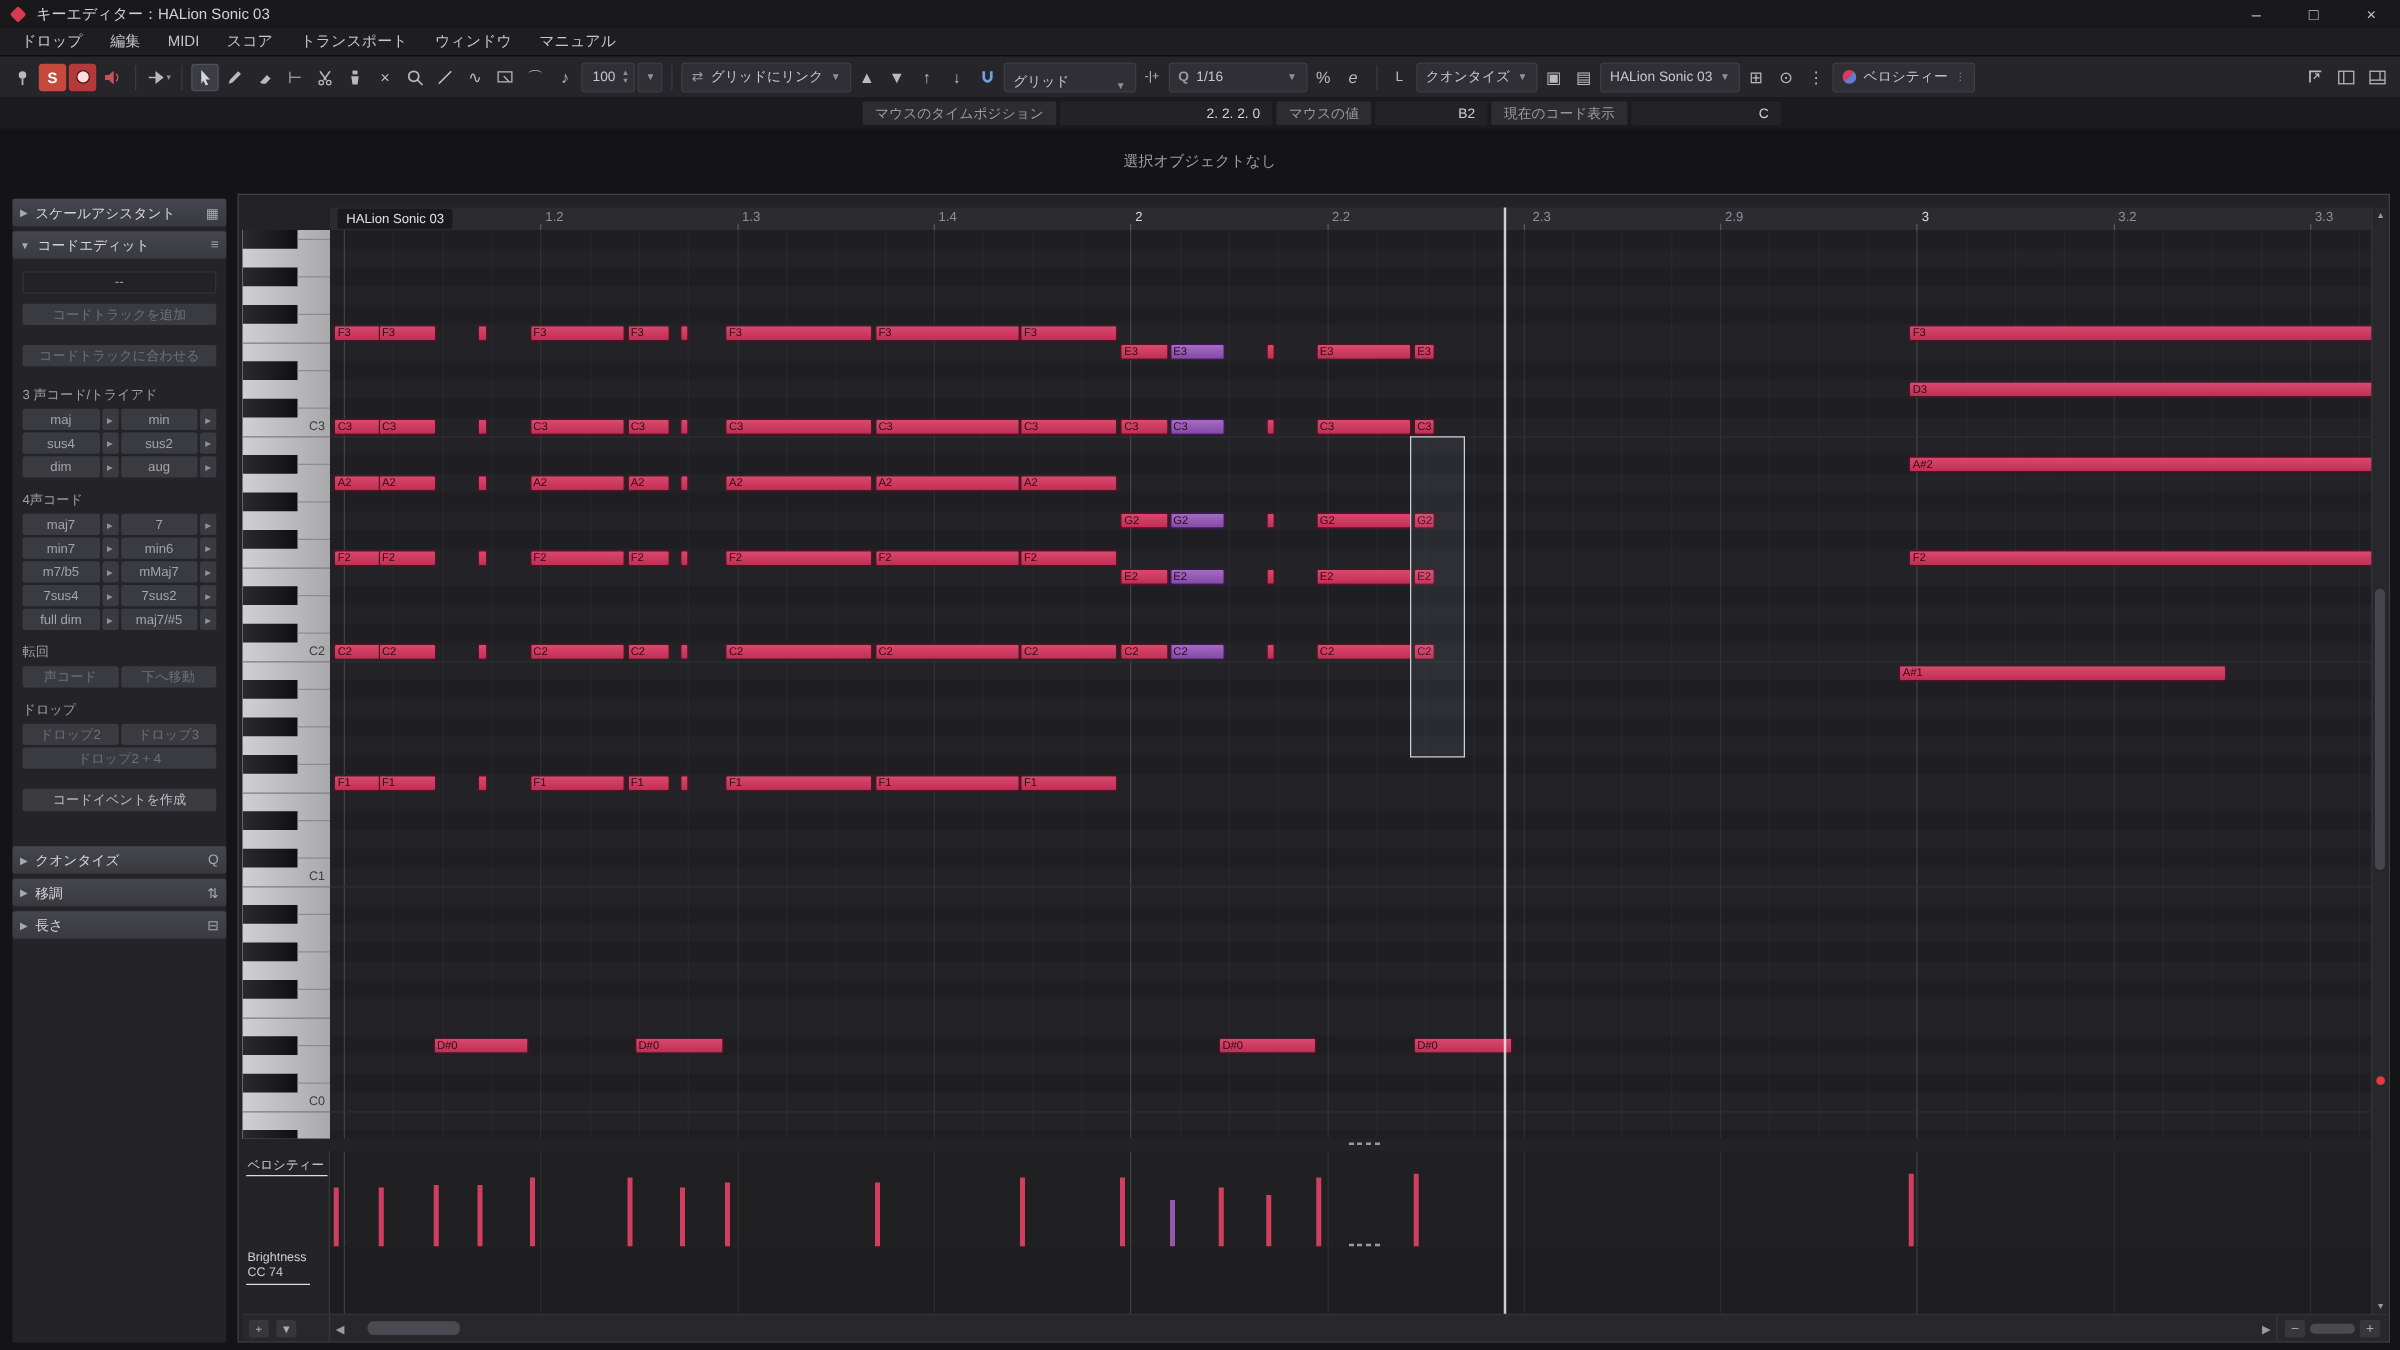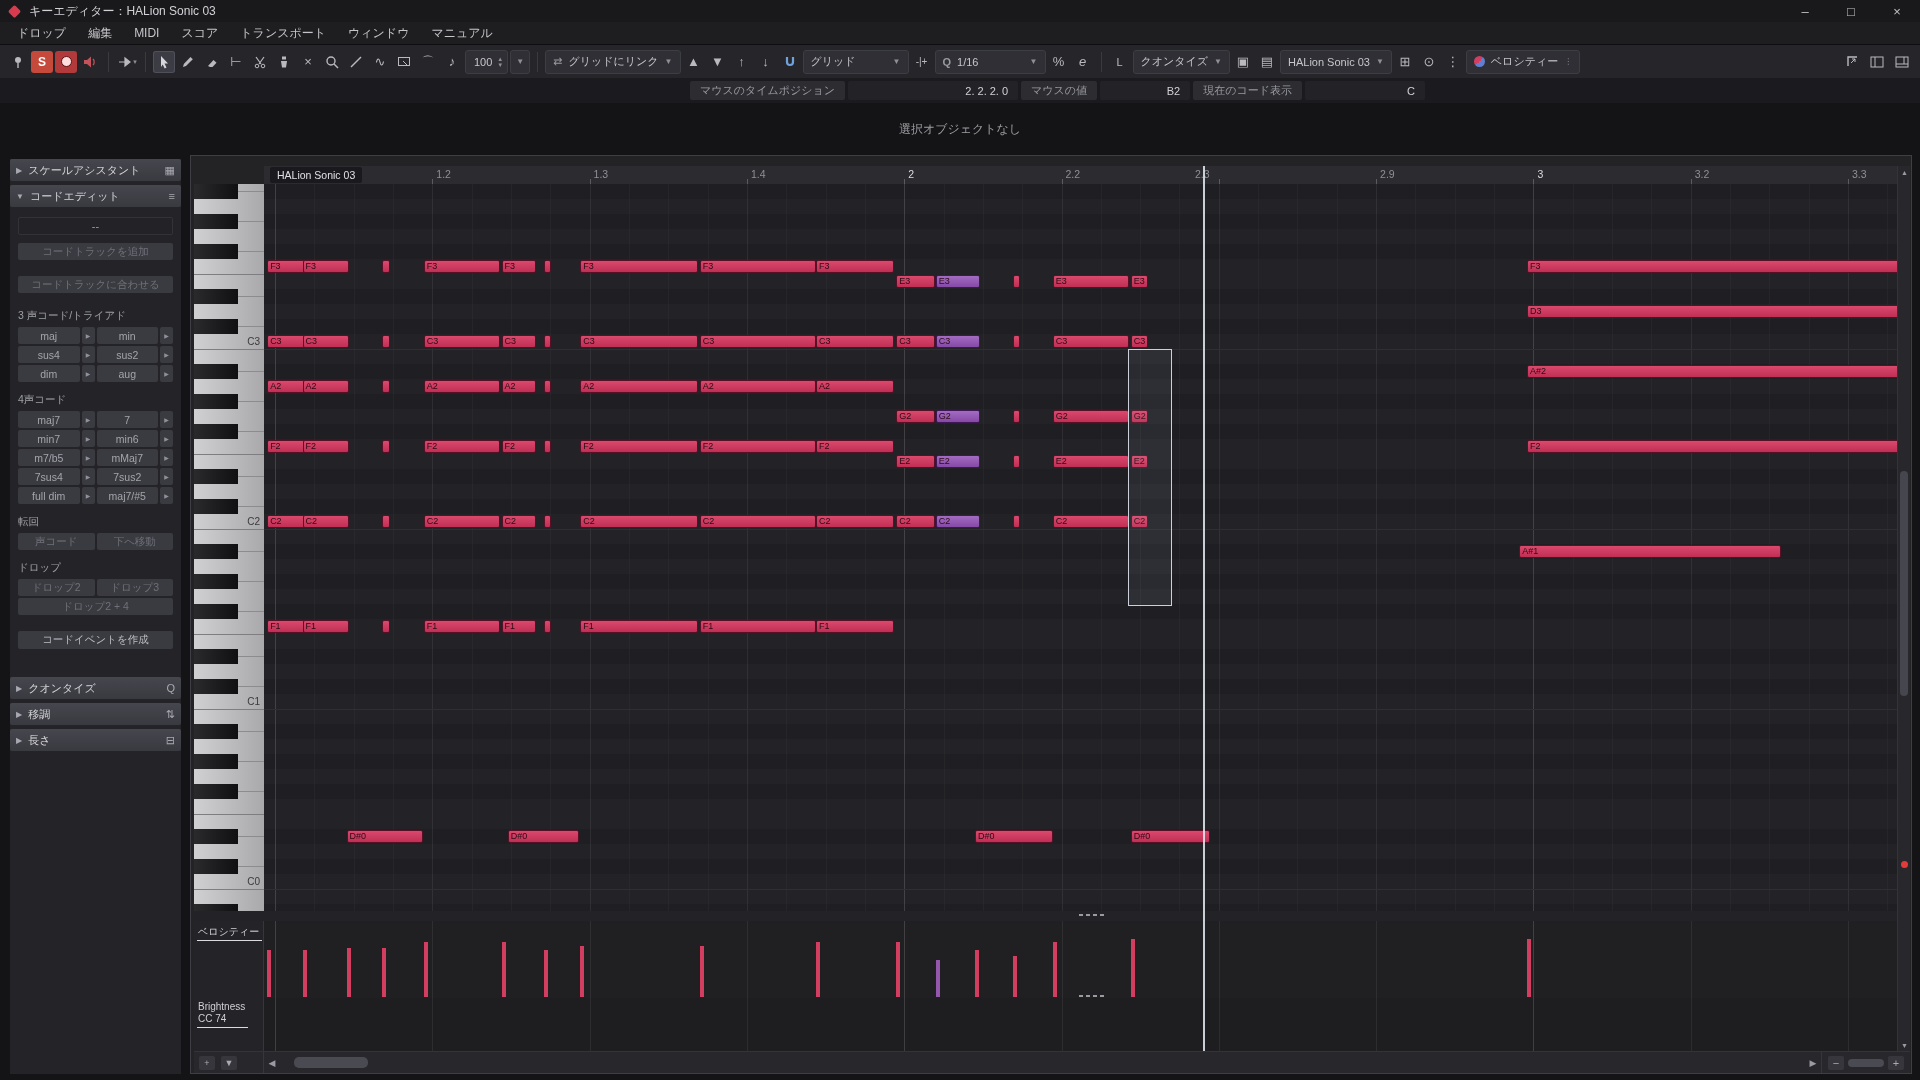--- a/index.html
+++ b/index.html
@@ -218,21 +218,21 @@
     </div>
     <div class="tbtn">▲</div>
     <div class="tbtn">▼</div>
     <div class="tbtn">↑</div>
     <div class="tbtn">↓</div>
     <div class="tbtn blue">
       <svg width="14" height="14" viewBox="0 0 14 14">
           <path d="M4 2v5a3 3 0 0 0 6 0V2" stroke="#6ea2dc" stroke-width="2.2" fill="none"></path>
         </svg>
     </div>
-    <div class="dd" style="width:90px;justify-content:space-between;">
+    <div class="dd" style="width:90px;justify-content:space-between;align-items:flex-end;">
       <span>グリッド</span>
       <span class="car">▼</span>
     </div>
     <div class="tbtn" style="font-size:10px;">-|+</div>
     <div class="dd" style="width:95px;">
       <span class="dicon" style="font-weight:bold;">Q</span>
       <span>1/16</span>
       <span class="car" style="margin-left:auto;">▼</span>
     </div>
     <div class="tbtn">%</div>
@@ -395,21 +395,21 @@
         <span class="rtick" style="left: 172.3px;">1.2</span>
         <div class="rtm" style="left: 168.3px;"></div>
         <span class="rtick" style="left: 329.6px;">1.3</span>
         <div class="rtm" style="left: 325.6px;"></div>
         <span class="rtick" style="left: 486.9px;">1.4</span>
         <div class="rtm" style="left: 482.9px;"></div>
         <span class="rtick major" style="left: 644.2px;">2</span>
         <div class="rtm" style="left: 640.2px;"></div>
         <span class="rtick" style="left: 801.5px;">2.2</span>
         <div class="rtm" style="left: 797.5px;"></div>
-        <span class="rtick" style="left: 931px;">2.3</span>
+        <span class="rtick" style="left: 962px;">2.3</span>
         <div class="rtm" style="left: 954.8px;"></div>
         <span class="rtick" style="left: 1116.1px;">2.9</span>
         <div class="rtm" style="left: 1112.1px;"></div>
         <span class="rtick major" style="left: 1273.4px;">3</span>
         <div class="rtm" style="left: 1269.4px;"></div>
         <span class="rtick" style="left: 1430.7px;">3.2</span>
         <div class="rtm" style="left: 1426.7px;"></div>
         <span class="rtick" style="left: 1588px;">3.3</span>
         <div class="rtm" style="left: 1584px;"></div>
       </div>
@@ -616,21 +616,21 @@
         <div class="note" style="left: 788.848px; top: 331px; width: 76.077px;">C2</div>
         <div class="note" style="left: 866.712px; top: 331px; width: 17.0895px;">C2</div>
         <div class="note" style="left: 82.5715px; top: 646px; width: 76.077px;">D#0</div>
         <div class="note" style="left: 243.804px; top: 646px; width: 71.358px;">D#0</div>
         <div class="note" style="left: 710.985px; top: 646px; width: 77.65px;">D#0</div>
         <div class="note" style="left: 866.712px; top: 646px; width: 79.223px;">D#0</div>
         <div class="note" style="left: 1263.11px; top: 76px; width: 407.98px;">F3</div>
         <div class="note" style="left: 1263.11px; top: 121px; width: 407.98px;">D3</div>
         <div class="note" style="left: 1263.11px; top: 181px; width: 407.98px;">A#2</div>
         <div class="note" style="left: 1263.11px; top: 256px; width: 407.98px;">F2</div>
-        <div class="note" style="left: 1255.24px; top: 361px; width: 261.691px;">A#1</div>
+        <div class="note" style="left: 1255.24px; top: 348px; width: 261.691px;">A#1</div>
         <div class="selrect" style="left: 863.566px; width: 42.471px; top: 165px; height: 255px;"></div>
       </div>
     <div class="playhead" id="playhead" style="left: 1012.07px;"></div>
     <div class="lane-divider"></div>
     <div class="dash" style="left:888px;top:758px;"></div>
     <div class="dash" style="left:888px;top:839px;"></div>
 
     <div class="lane-head vel-head">
       <span class="lane-label">ベロシティー</span>
     </div>

